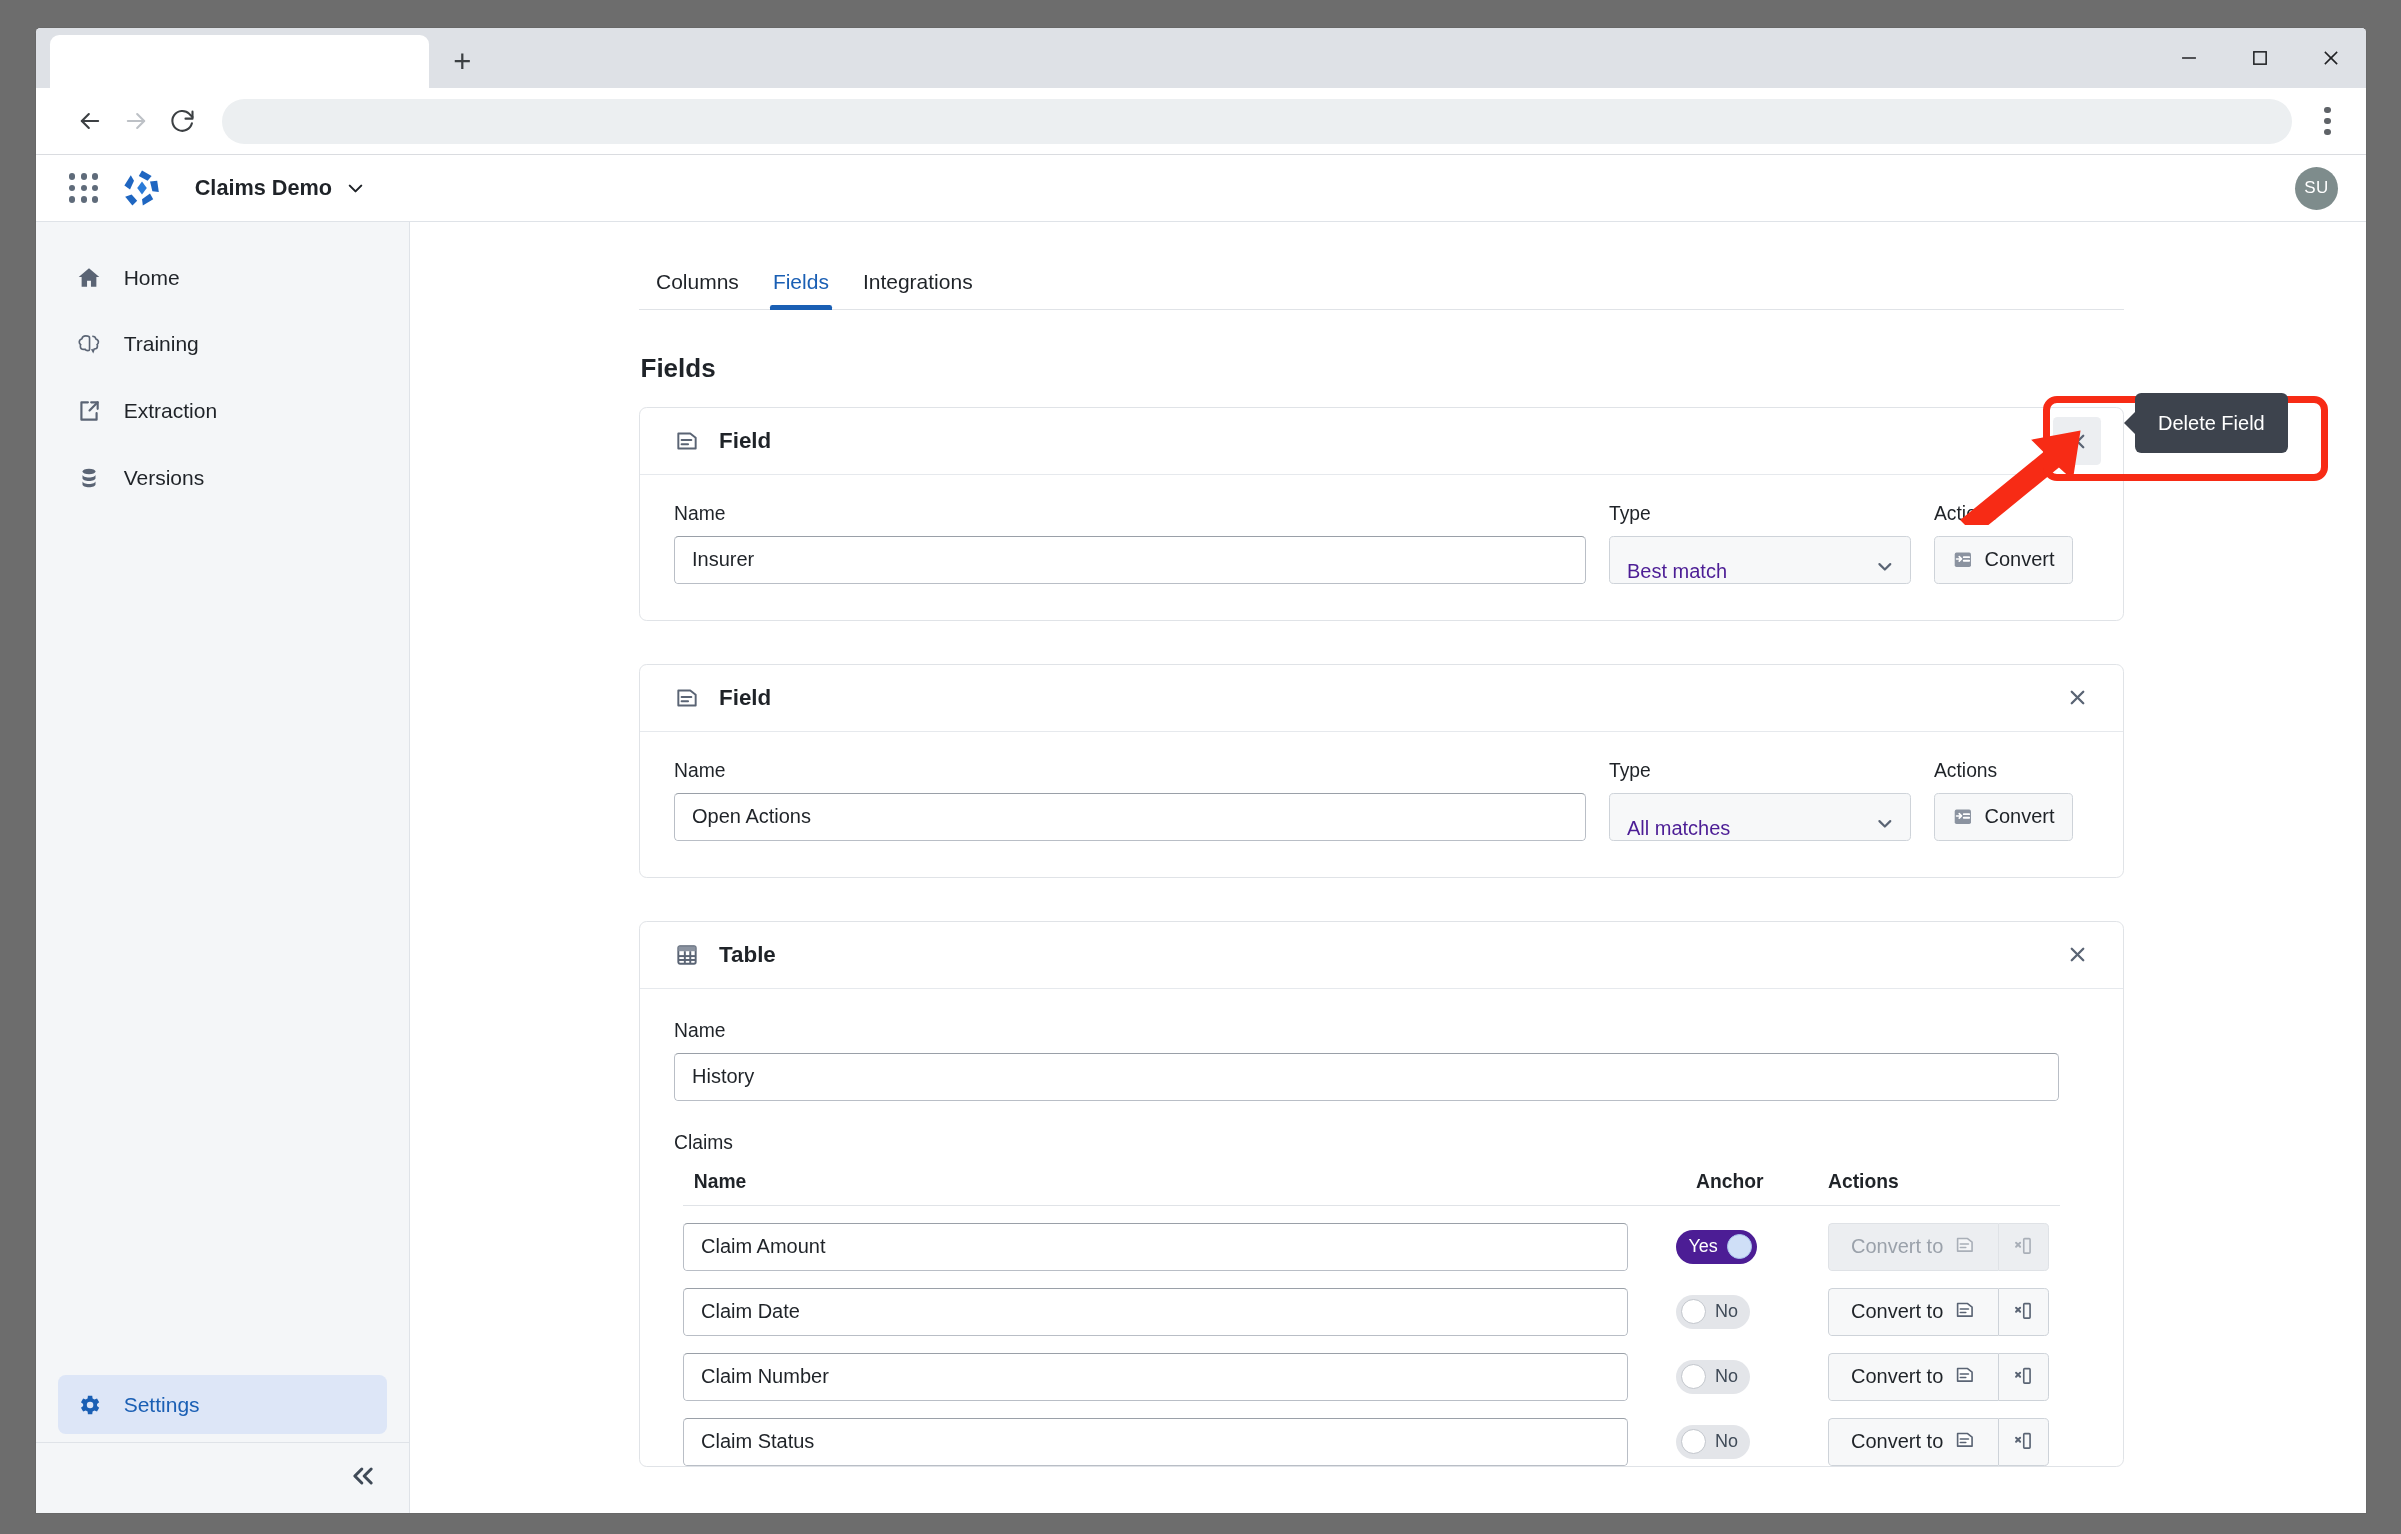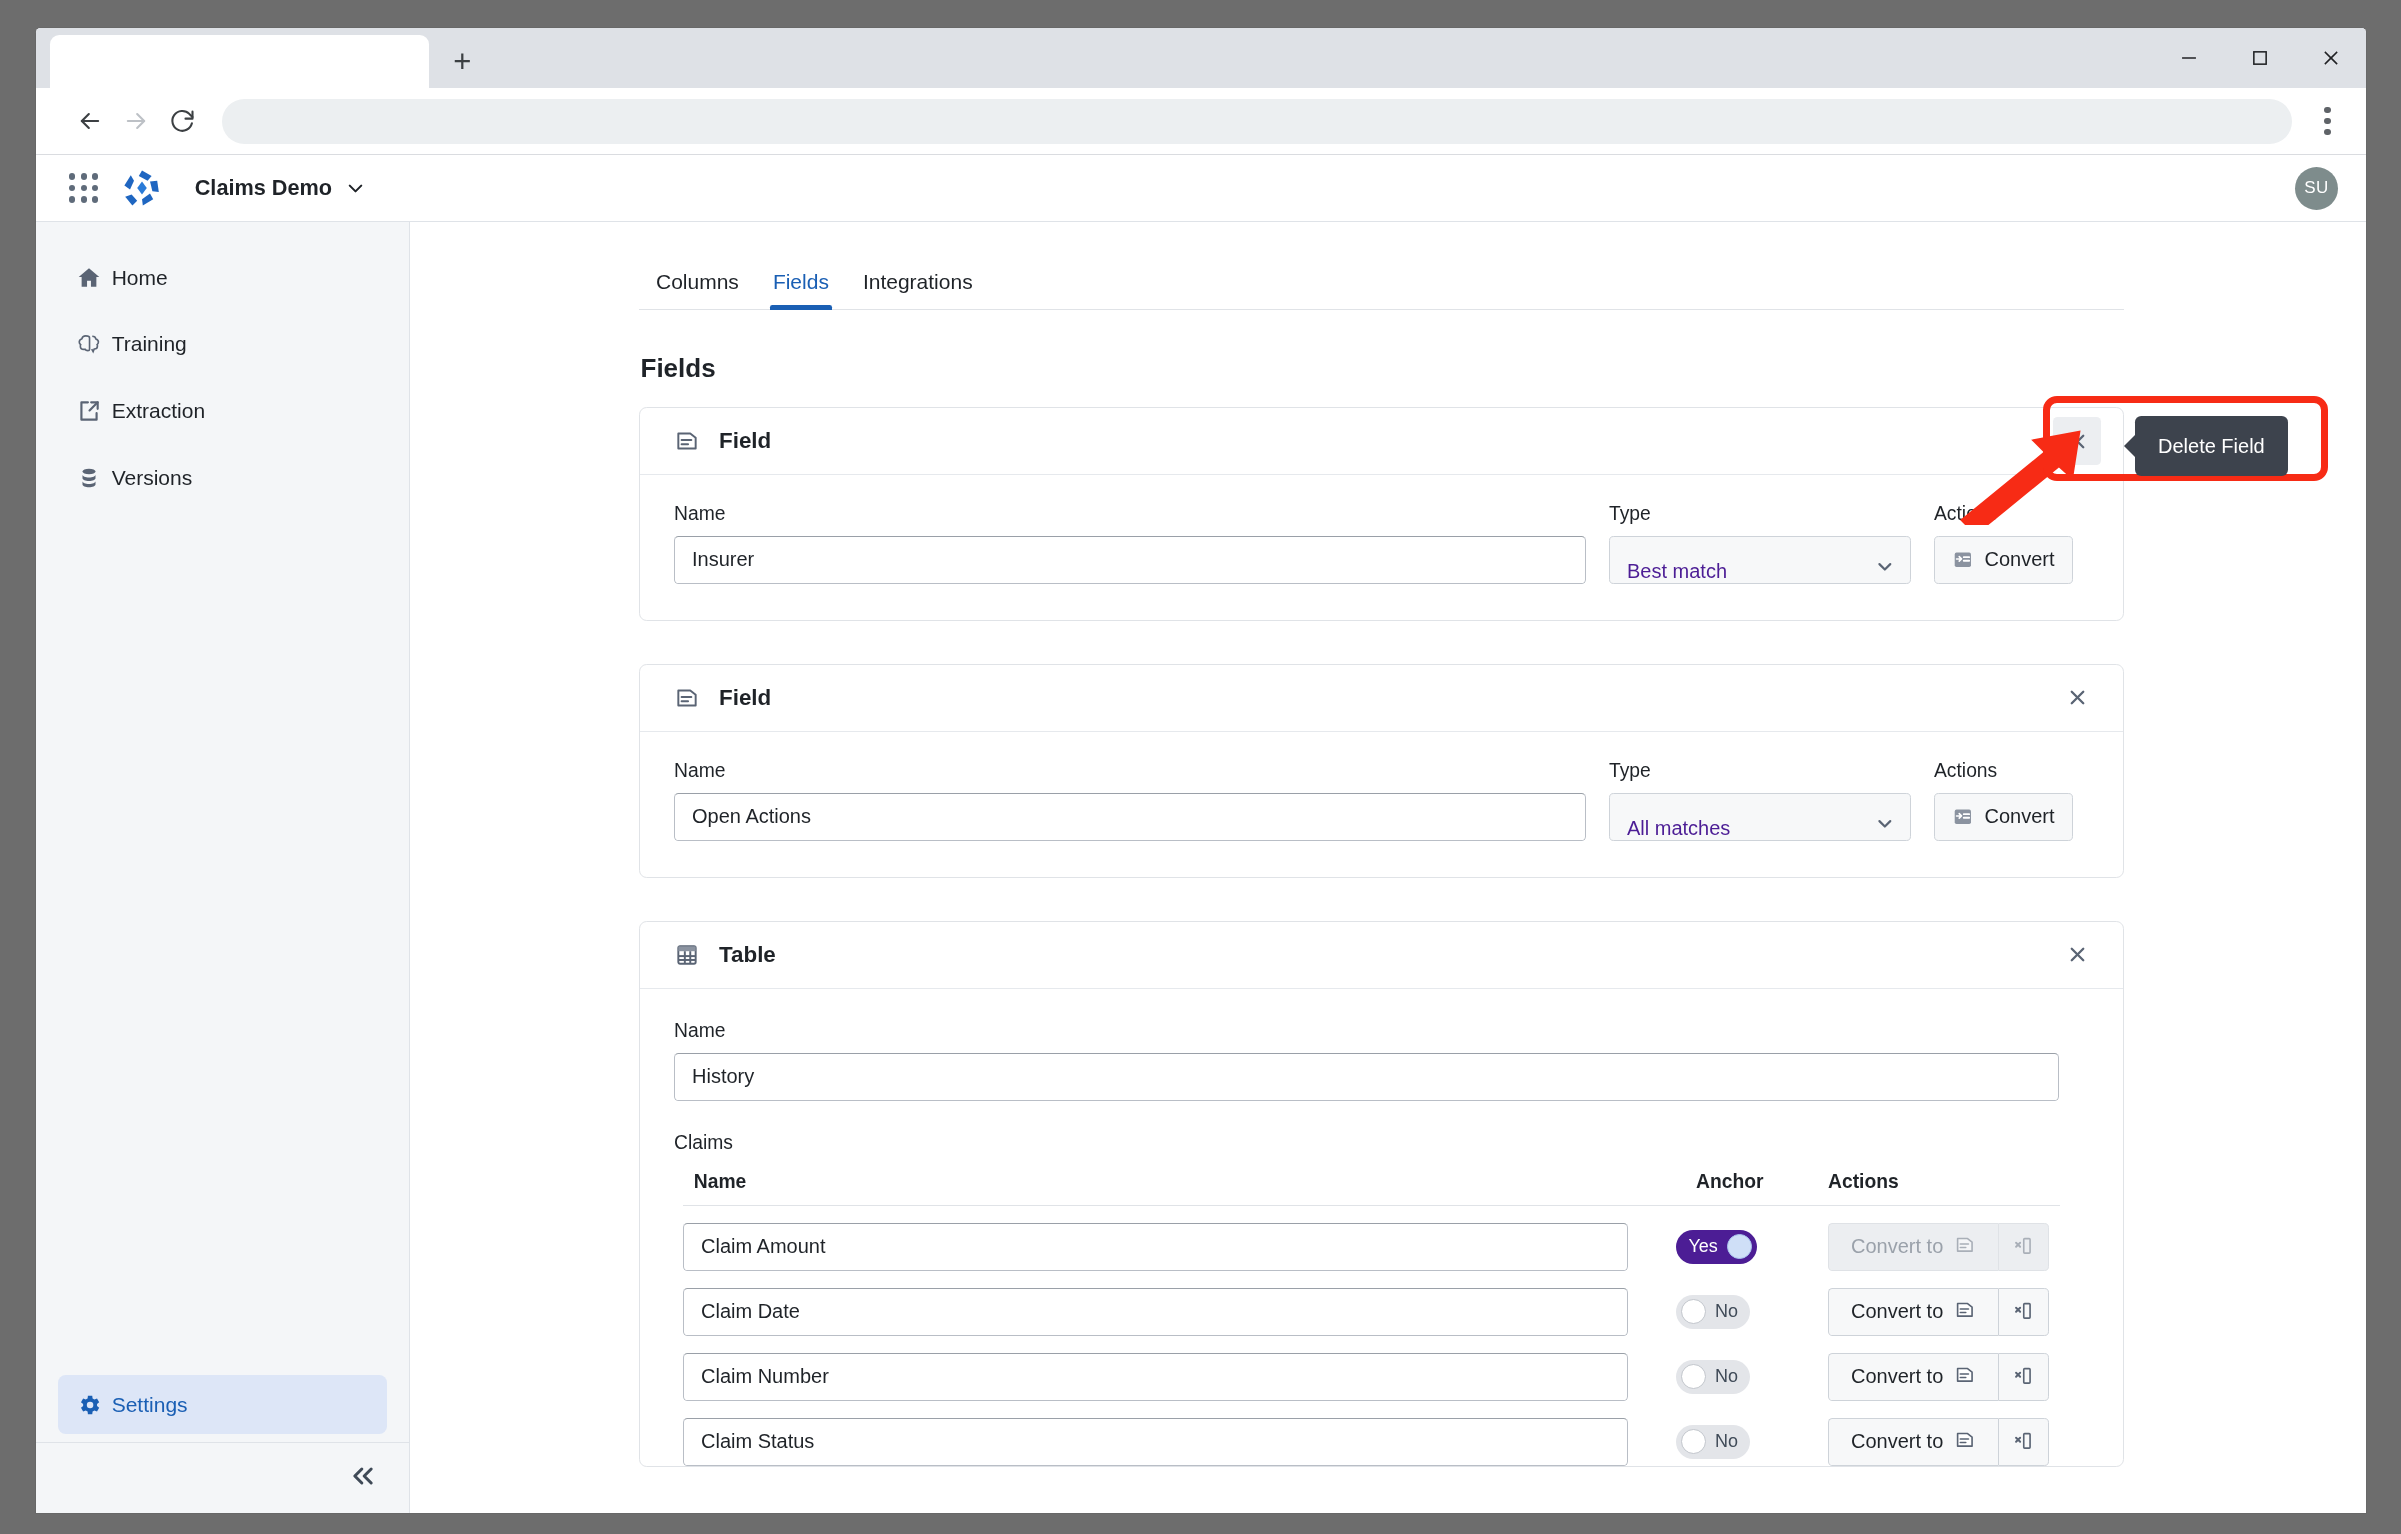--- a/index.html
+++ b/index.html
@@ -120,21 +120,21 @@
   
   #sidebar {
     width: 374px; flex: 0 0 374px;
     background: #f4f6f8;
     border-right: 0.8px solid #dfe3e8;
     display: flex; flex-direction: column;
     padding-top: 26px;
     position: relative;
   }
   .nav-item {
-    display:flex; align-items:center; gap: 8px;
+    display:flex; align-items:center; gap: 20px;
     height: 59px; margin: 0 21.7px 7.7px 21.7px;
     padding: 0 17px; border-radius: 7.7px;
     color:#1f2328; font-size: 21px;
   }
   .nav-item .nav-ico { width:29px;height:29px;display:flex;align-items:center;justify-content:center;color:#5a6474;flex:0 0 auto;}
   .nav-item.active { background:#dde6f7; color:#1a5fb4; }
   .nav-item.active .nav-ico { color:#1a5fb4; }
   #sidebar-spacer { flex: 1 1 auto; }
   #sidebar-footer {
     border-top: 0.8px solid #dfe3e8;
@@ -274,21 +274,21 @@
     z-index: 60;
   }
   #annotation-arrow {
     position: absolute;
     left: 1957px; top: 424px;
     width: 139px; height: 101px;
     z-index: 59; pointer-events:none;
   }
   #delete-field-tooltip {
     position: absolute;
-    left: 2135px; top: 416px;
+    left: 2135px; top: 393px;
     height: 60px;
     background: #3d434d; color: #fff;
     border-radius: 6.2px;
     display: flex; align-items: center;
     padding: 0 23px;
     font-size: 20px;
     z-index: 61;
     white-space: nowrap;
   }
   #delete-field-tooltip:before {

